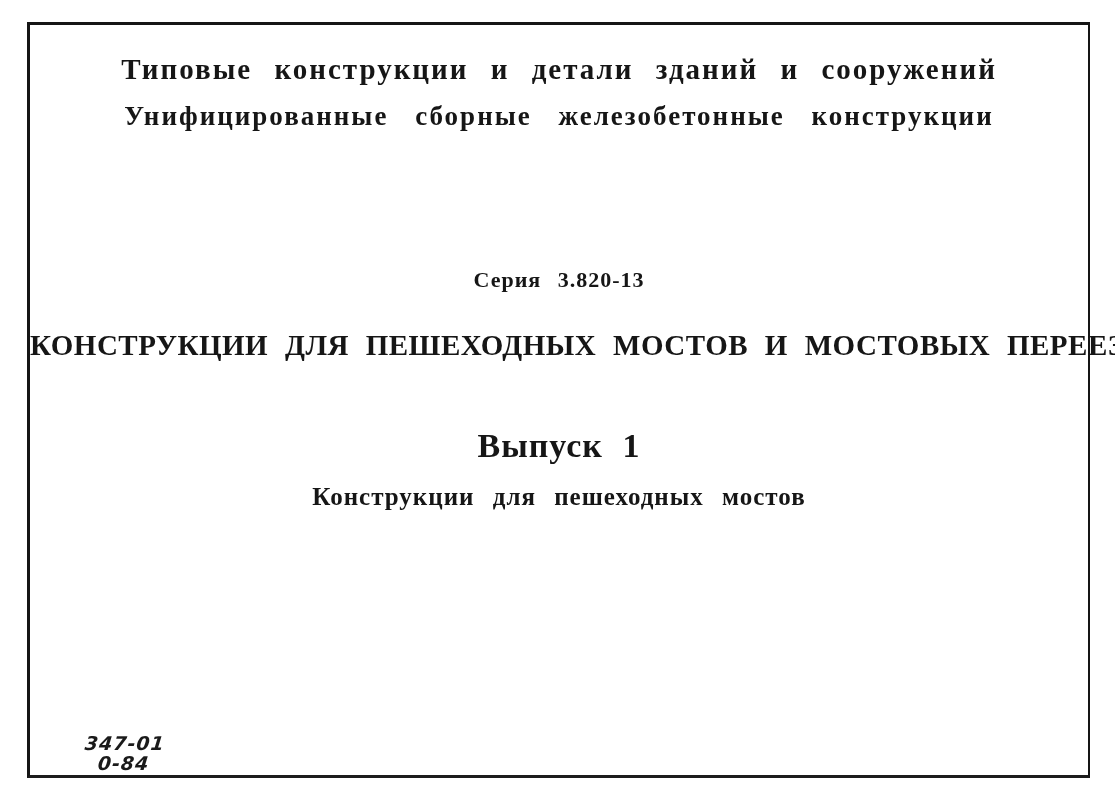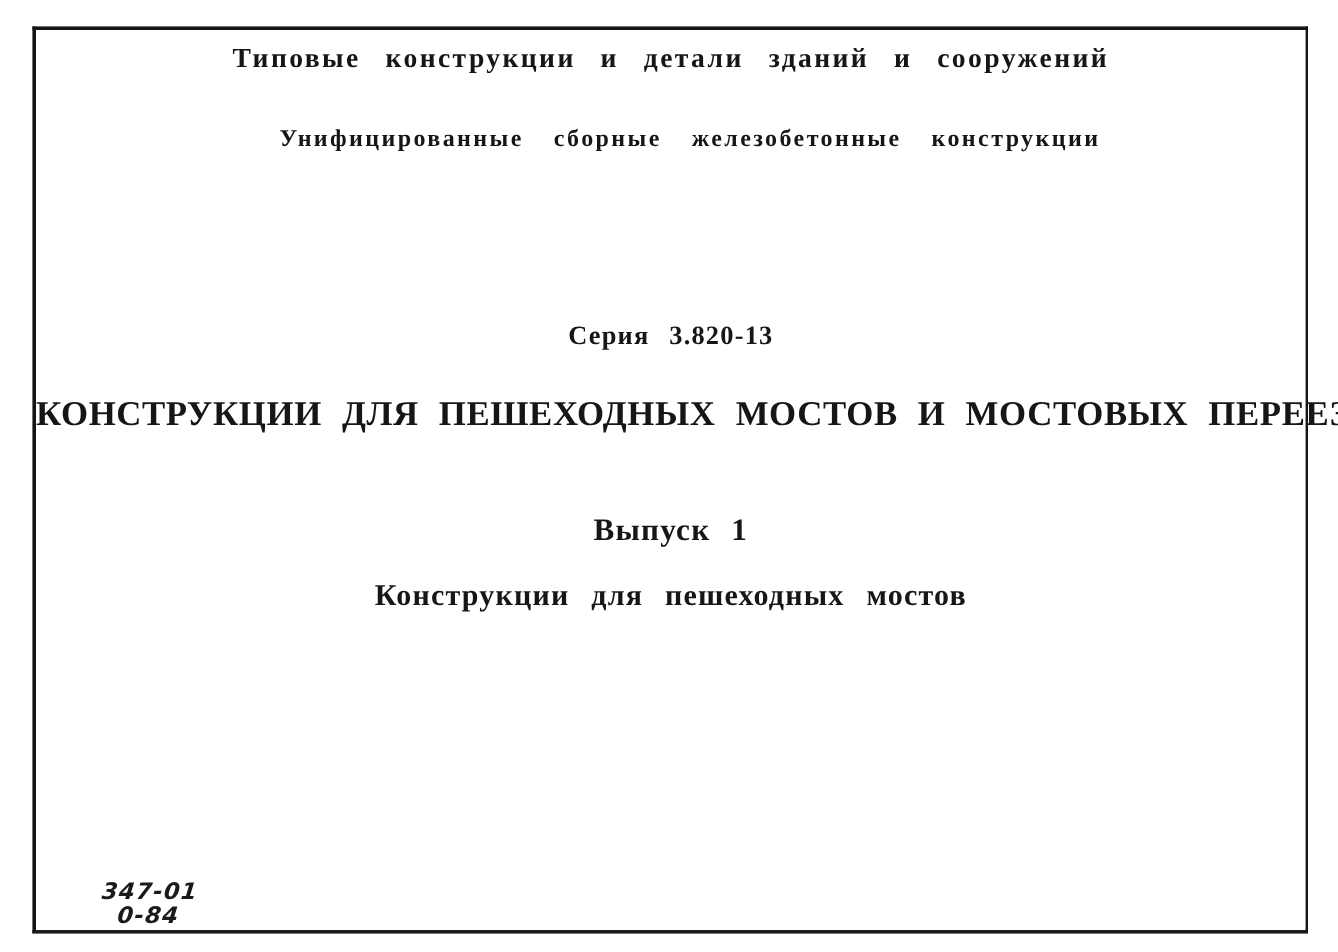--- a/index.html
+++ b/index.html
@@ -32,48 +32,47 @@
   }
   .txt {
     position: absolute;
     left: 0;
     width: 100%;
     text-align: center;
     font-weight: bold;
     white-space: nowrap;
   }
   .header-line {
-    top: 11px;
-    font-size: 23px;
+    top: 28px;
+    font-size: 29px;
     letter-spacing: 2px;
     word-spacing: 13px;
   }
   .subheader {
     top: 72px;
-    font-size: 20px;
+    font-size: 27px;
     line-height: 39px;
     letter-spacing: 2px;
     word-spacing: 18px;
-    padding-left: 16px;
   }
   .series-line {
     top: 242px;
     font-size: 22px;
     letter-spacing: 1px;
     word-spacing: 10px;
   }
   .main-title {
     top: 304px;
     font-size: 29px;
     letter-spacing: 0.5px;
     word-spacing: 9px;
   }
   .issue-line {
     top: 402px;
-    font-size: 26px;
+    font-size: 34px;
     letter-spacing: 1px;
     word-spacing: 10px;
   }
   .issue-subtitle {
     top: 458px;
     font-size: 25px;
     letter-spacing: 1px;
     word-spacing: 11px;
   }
   .stamp {

